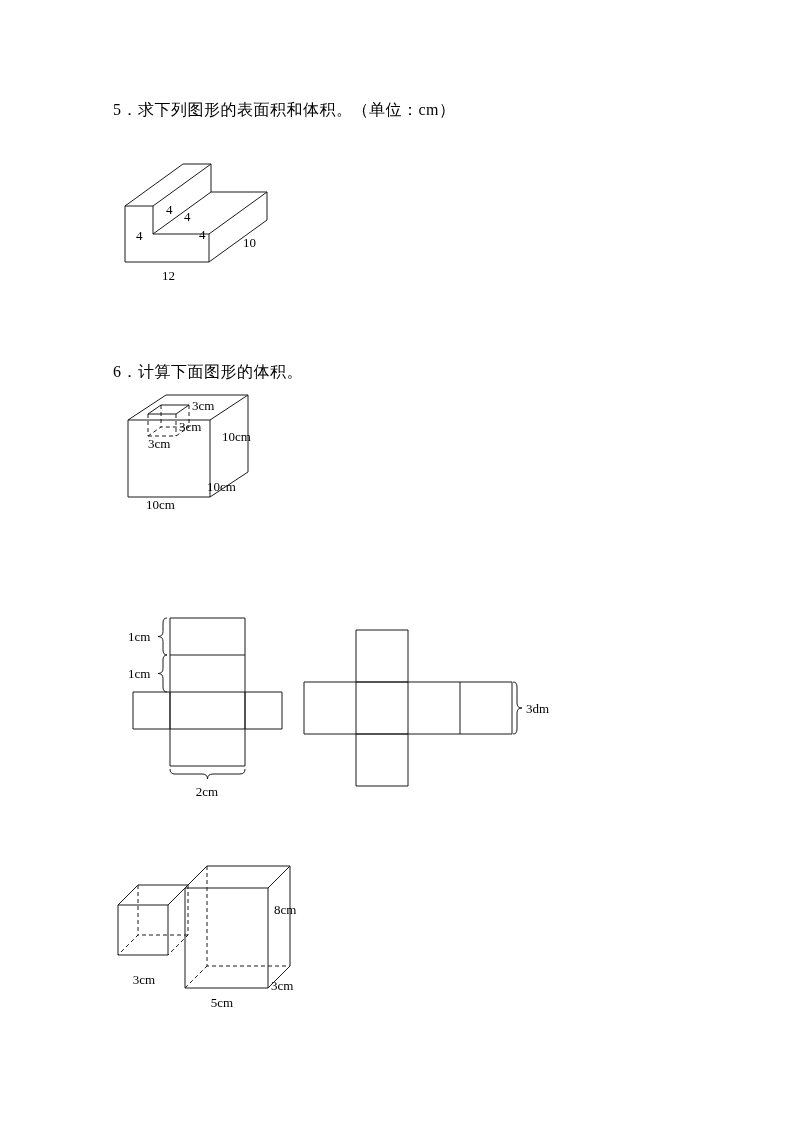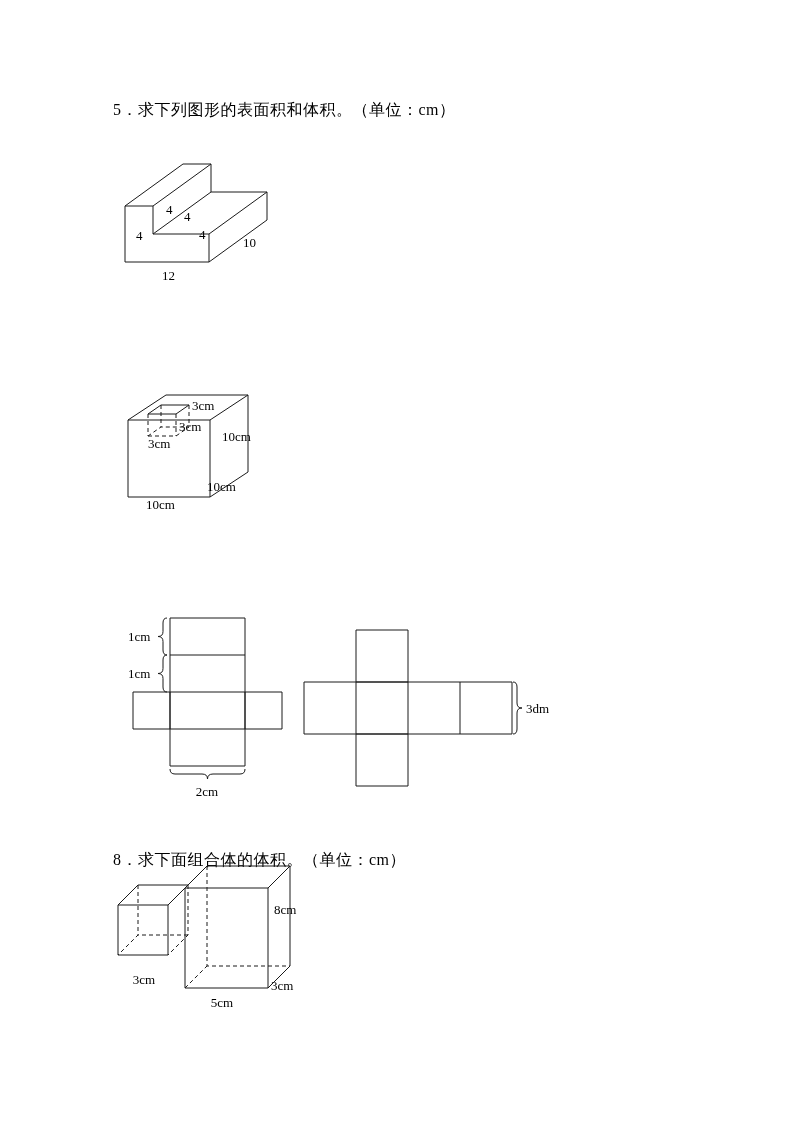--- a/index.html
+++ b/index.html
@@ -17,21 +17,21 @@
   svg.fig-layer text{
     font-family:"Liberation Serif",serif;font-size:13px;fill:#000;
   }
 </style>
 </head>
 <body>
 
 <div class="page">
 
   <div class="ptitle" style="top:100px">5．求下列图形的表面积和体积。（单位：cm）</div>
-  <div class="ptitle" style="top:850px">8．求下面组合体的体积。（单位：cm）</div>
+  <div class="ptitle" style="top:362px">6．计算下面图形的体积。</div>
 
   <svg class="fig-layer" width="793" height="1122" viewBox="0 0 793 1122">
 
     <g>
       <path d="M125,262 L125,206 L153,206 L153,234 L209,234 L209,262 Z"></path>
       <path d="M125,206 L183,164 L211,164 L153,206"></path>
       <path d="M211,164 L211,192"></path>
       <path d="M153,234 L211,192 L267,192 L209,234"></path>
       <path d="M209,262 L267,220 L267,192"></path>
       <text x="166" y="214">4</text>

